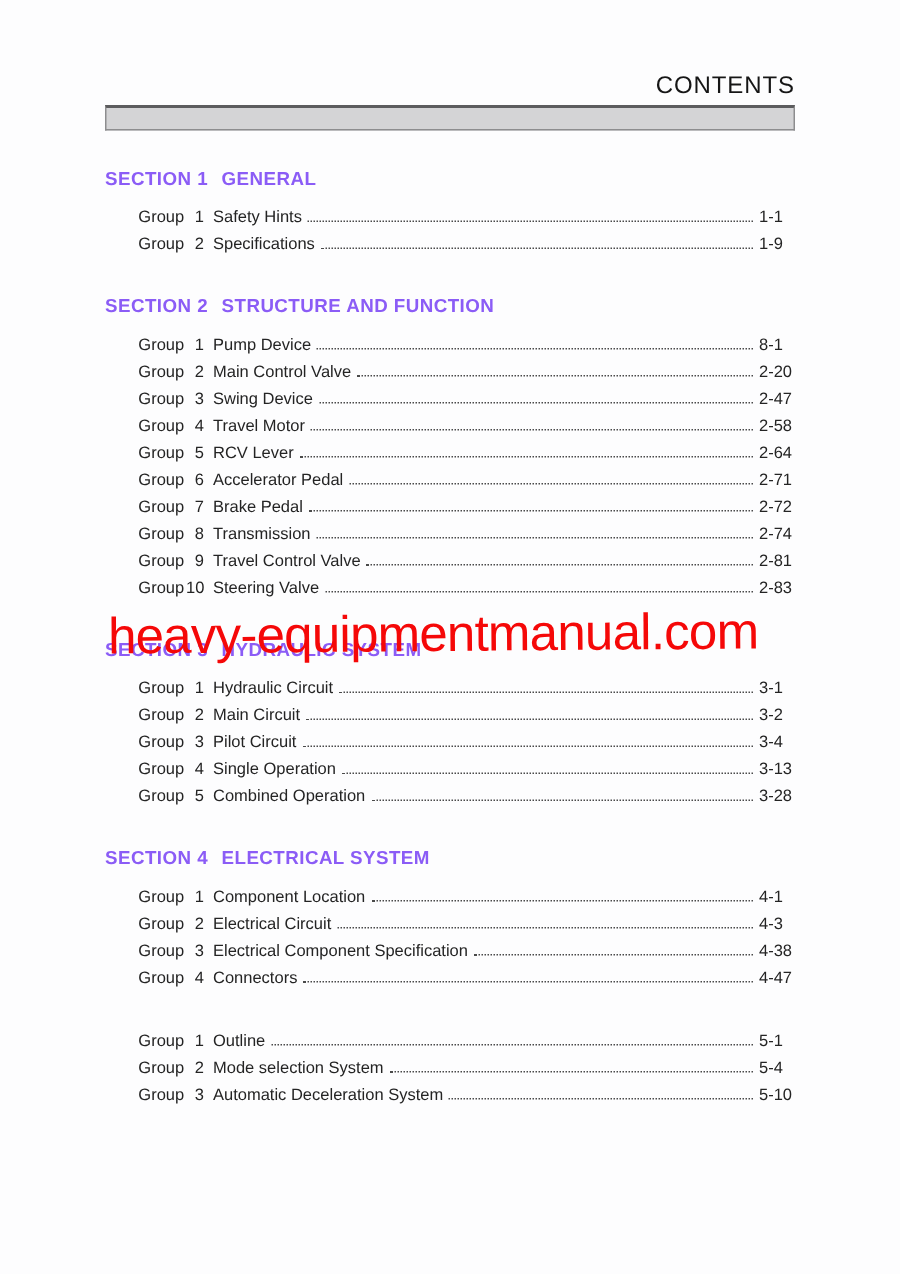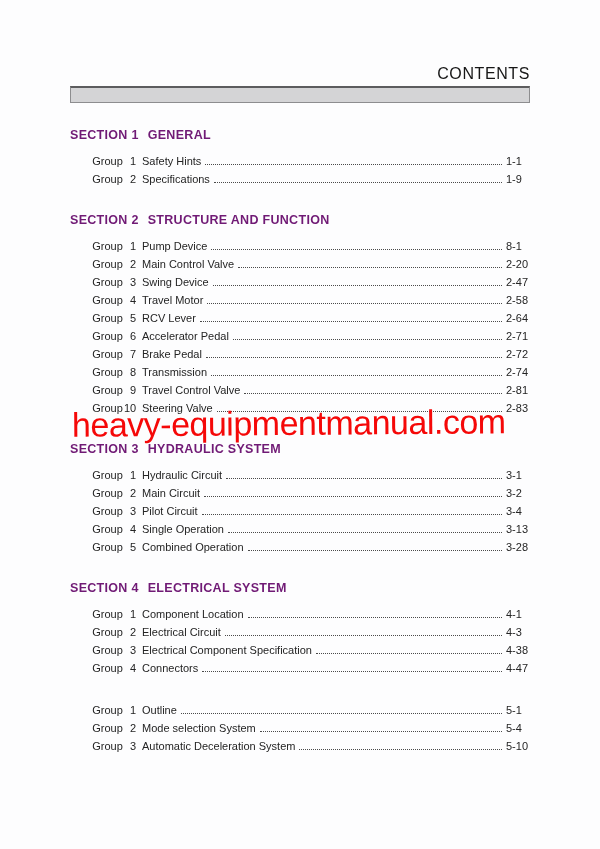--- a/index.html
+++ b/index.html
@@ -8,21 +8,21 @@
     background: #f2f2f2;
     font-family: "Liberation Sans", "DejaVu Sans", sans-serif;
   }
   .page {
     position: relative;
     width: 600px; height: 849px;
     background: #fdfdfe;
     overflow: hidden;
     color: #1e1e1e;
   }
-  .content { padding: 16px 70px; }
+  .content { padding: 0 70px; }
 
   .contents-title {
     padding-top: 50px;
     text-align: right;
     font-size: 16px;
     line-height: 16px;
     letter-spacing: 0.6px;
     color: #161616;
   }
   .title-bar {
@@ -32,21 +32,21 @@
     border: 1px solid #8d8d8f;
     border-top: 2px solid #5c5c5e;
   }
 
   .section { margin-top: 24px; }
   .section-heading {
     font-size: 12.5px;
     font-weight: bold;
     line-height: 16px;
     letter-spacing: 0.3px;
-    color: #701a75;
+    color: #8b5cf6;
     white-space: nowrap;
   }
   .section-heading .sec-title { margin-left: 9px; }
 
   .rows { margin-top: 9px; }
   .row {
     display: flex;
     align-items: baseline;
     padding-left: 21px;
     font-size: 11px;

